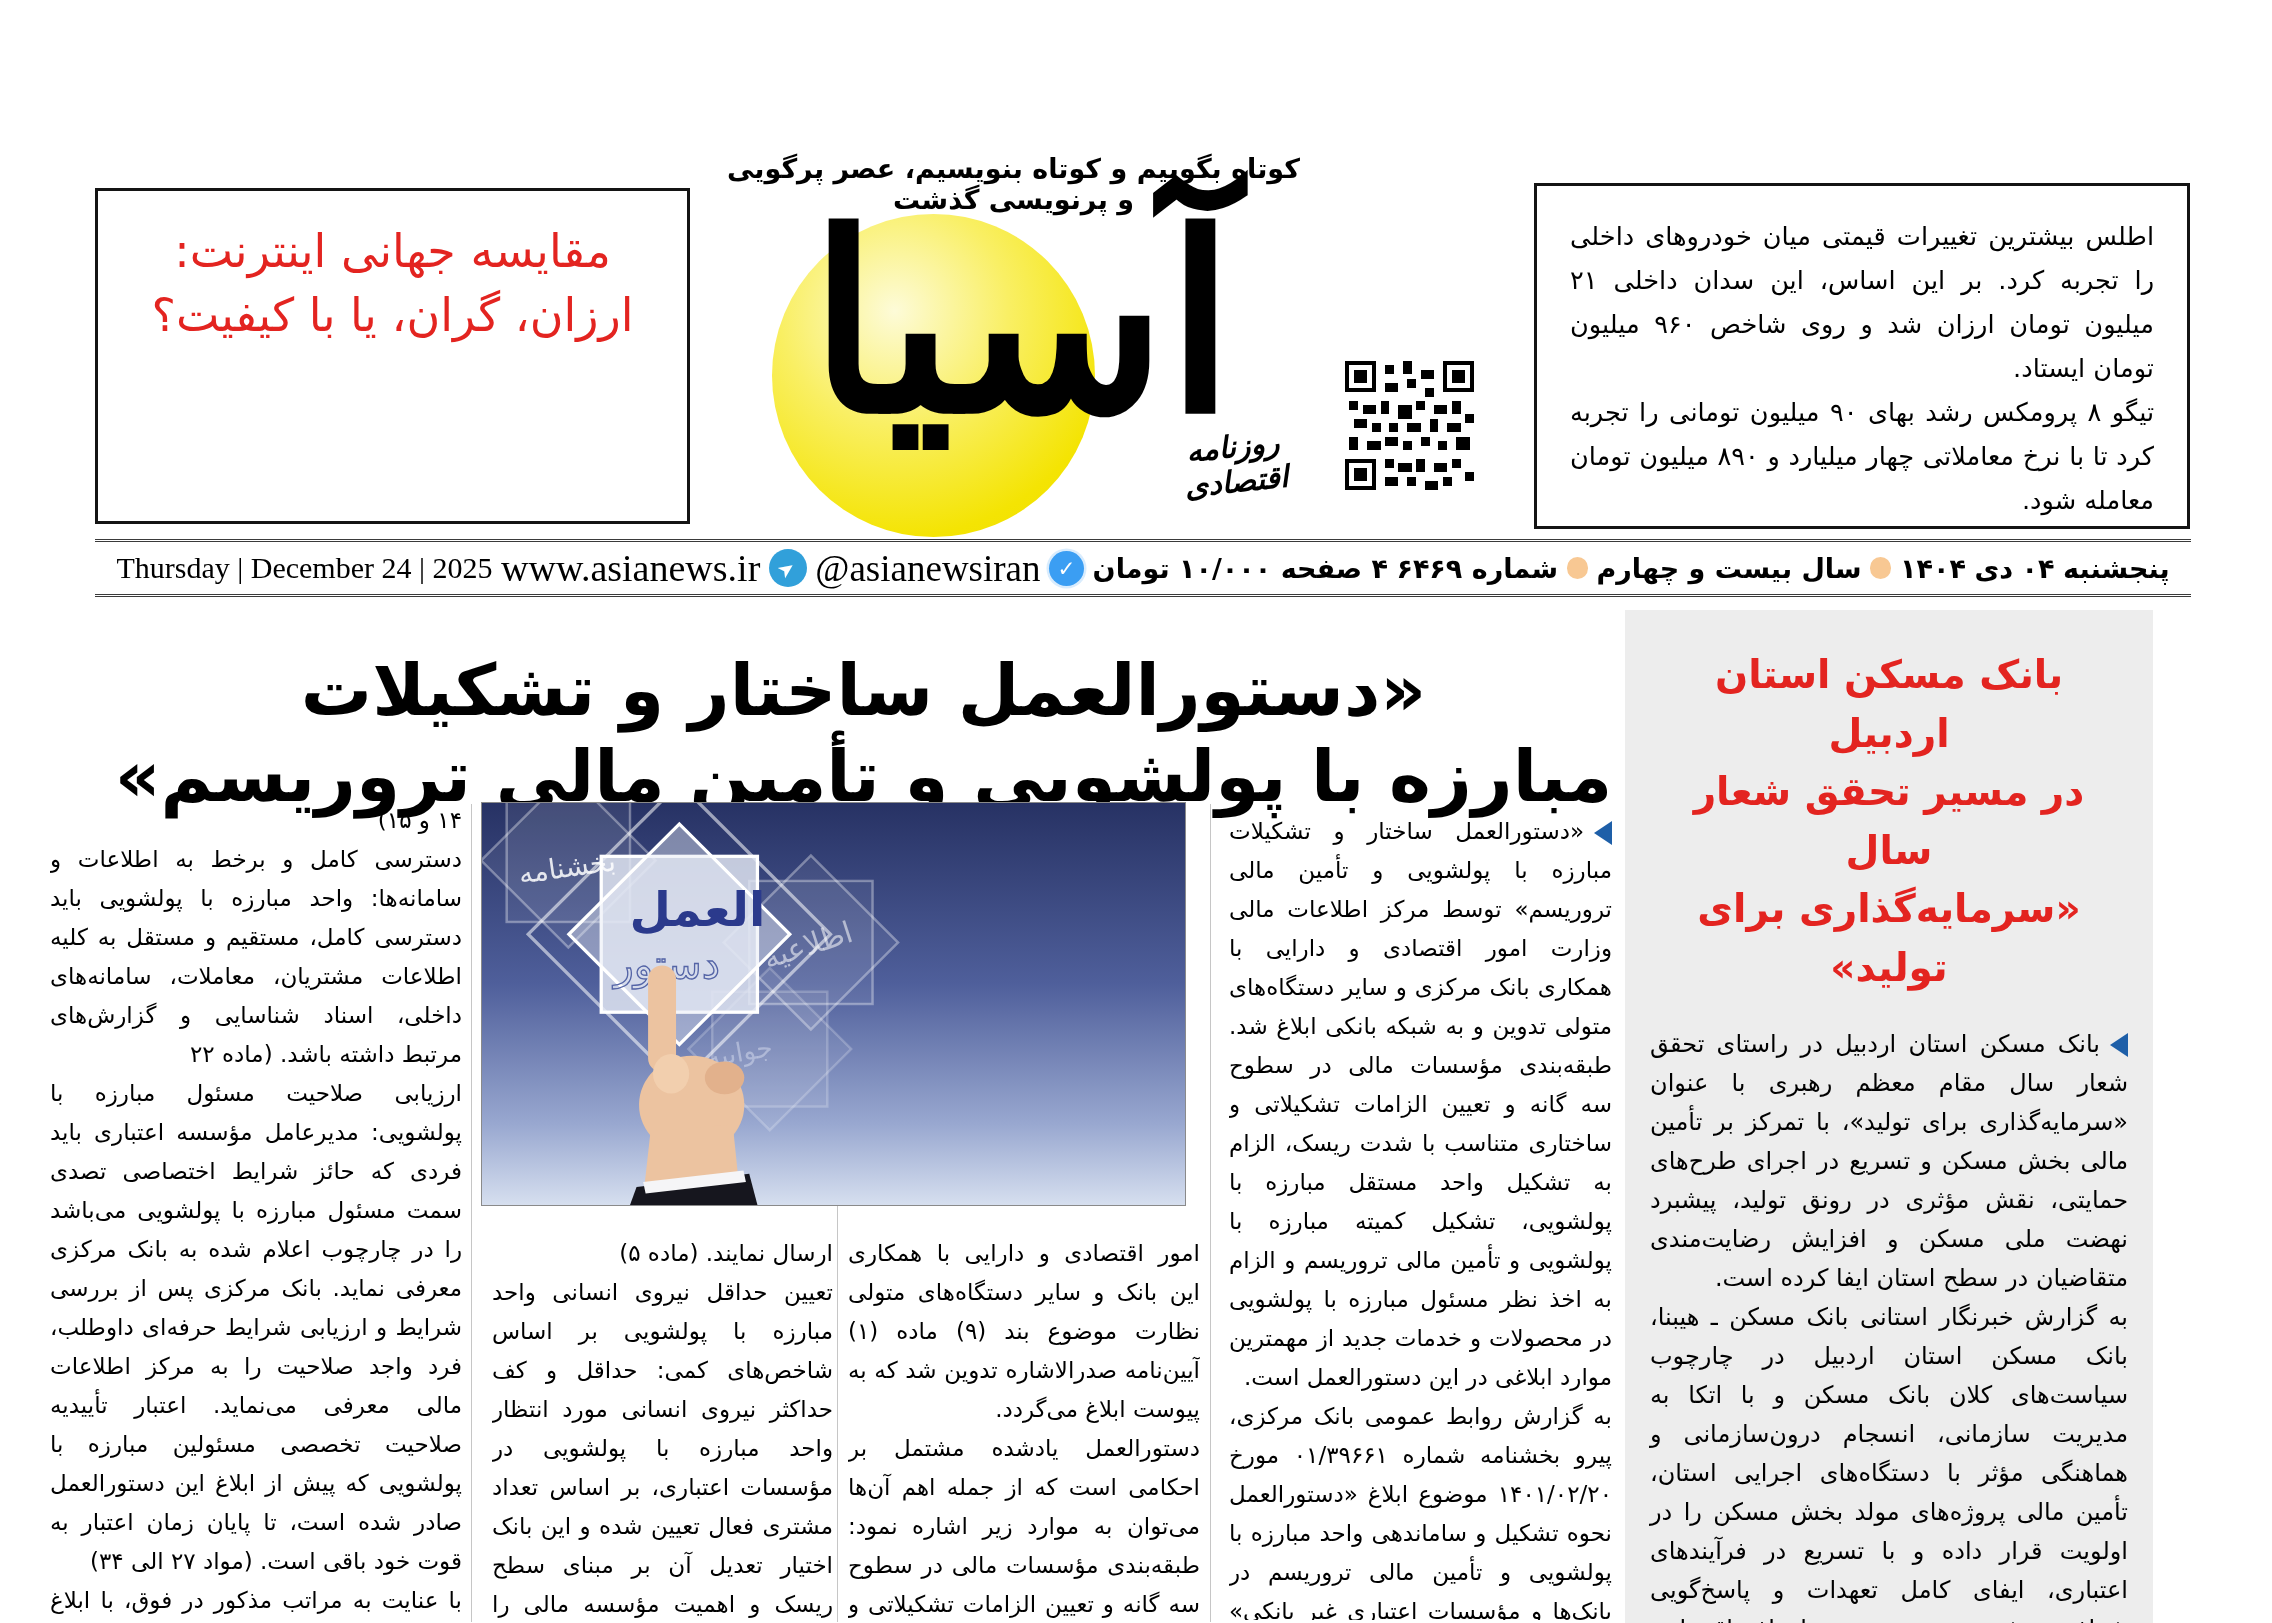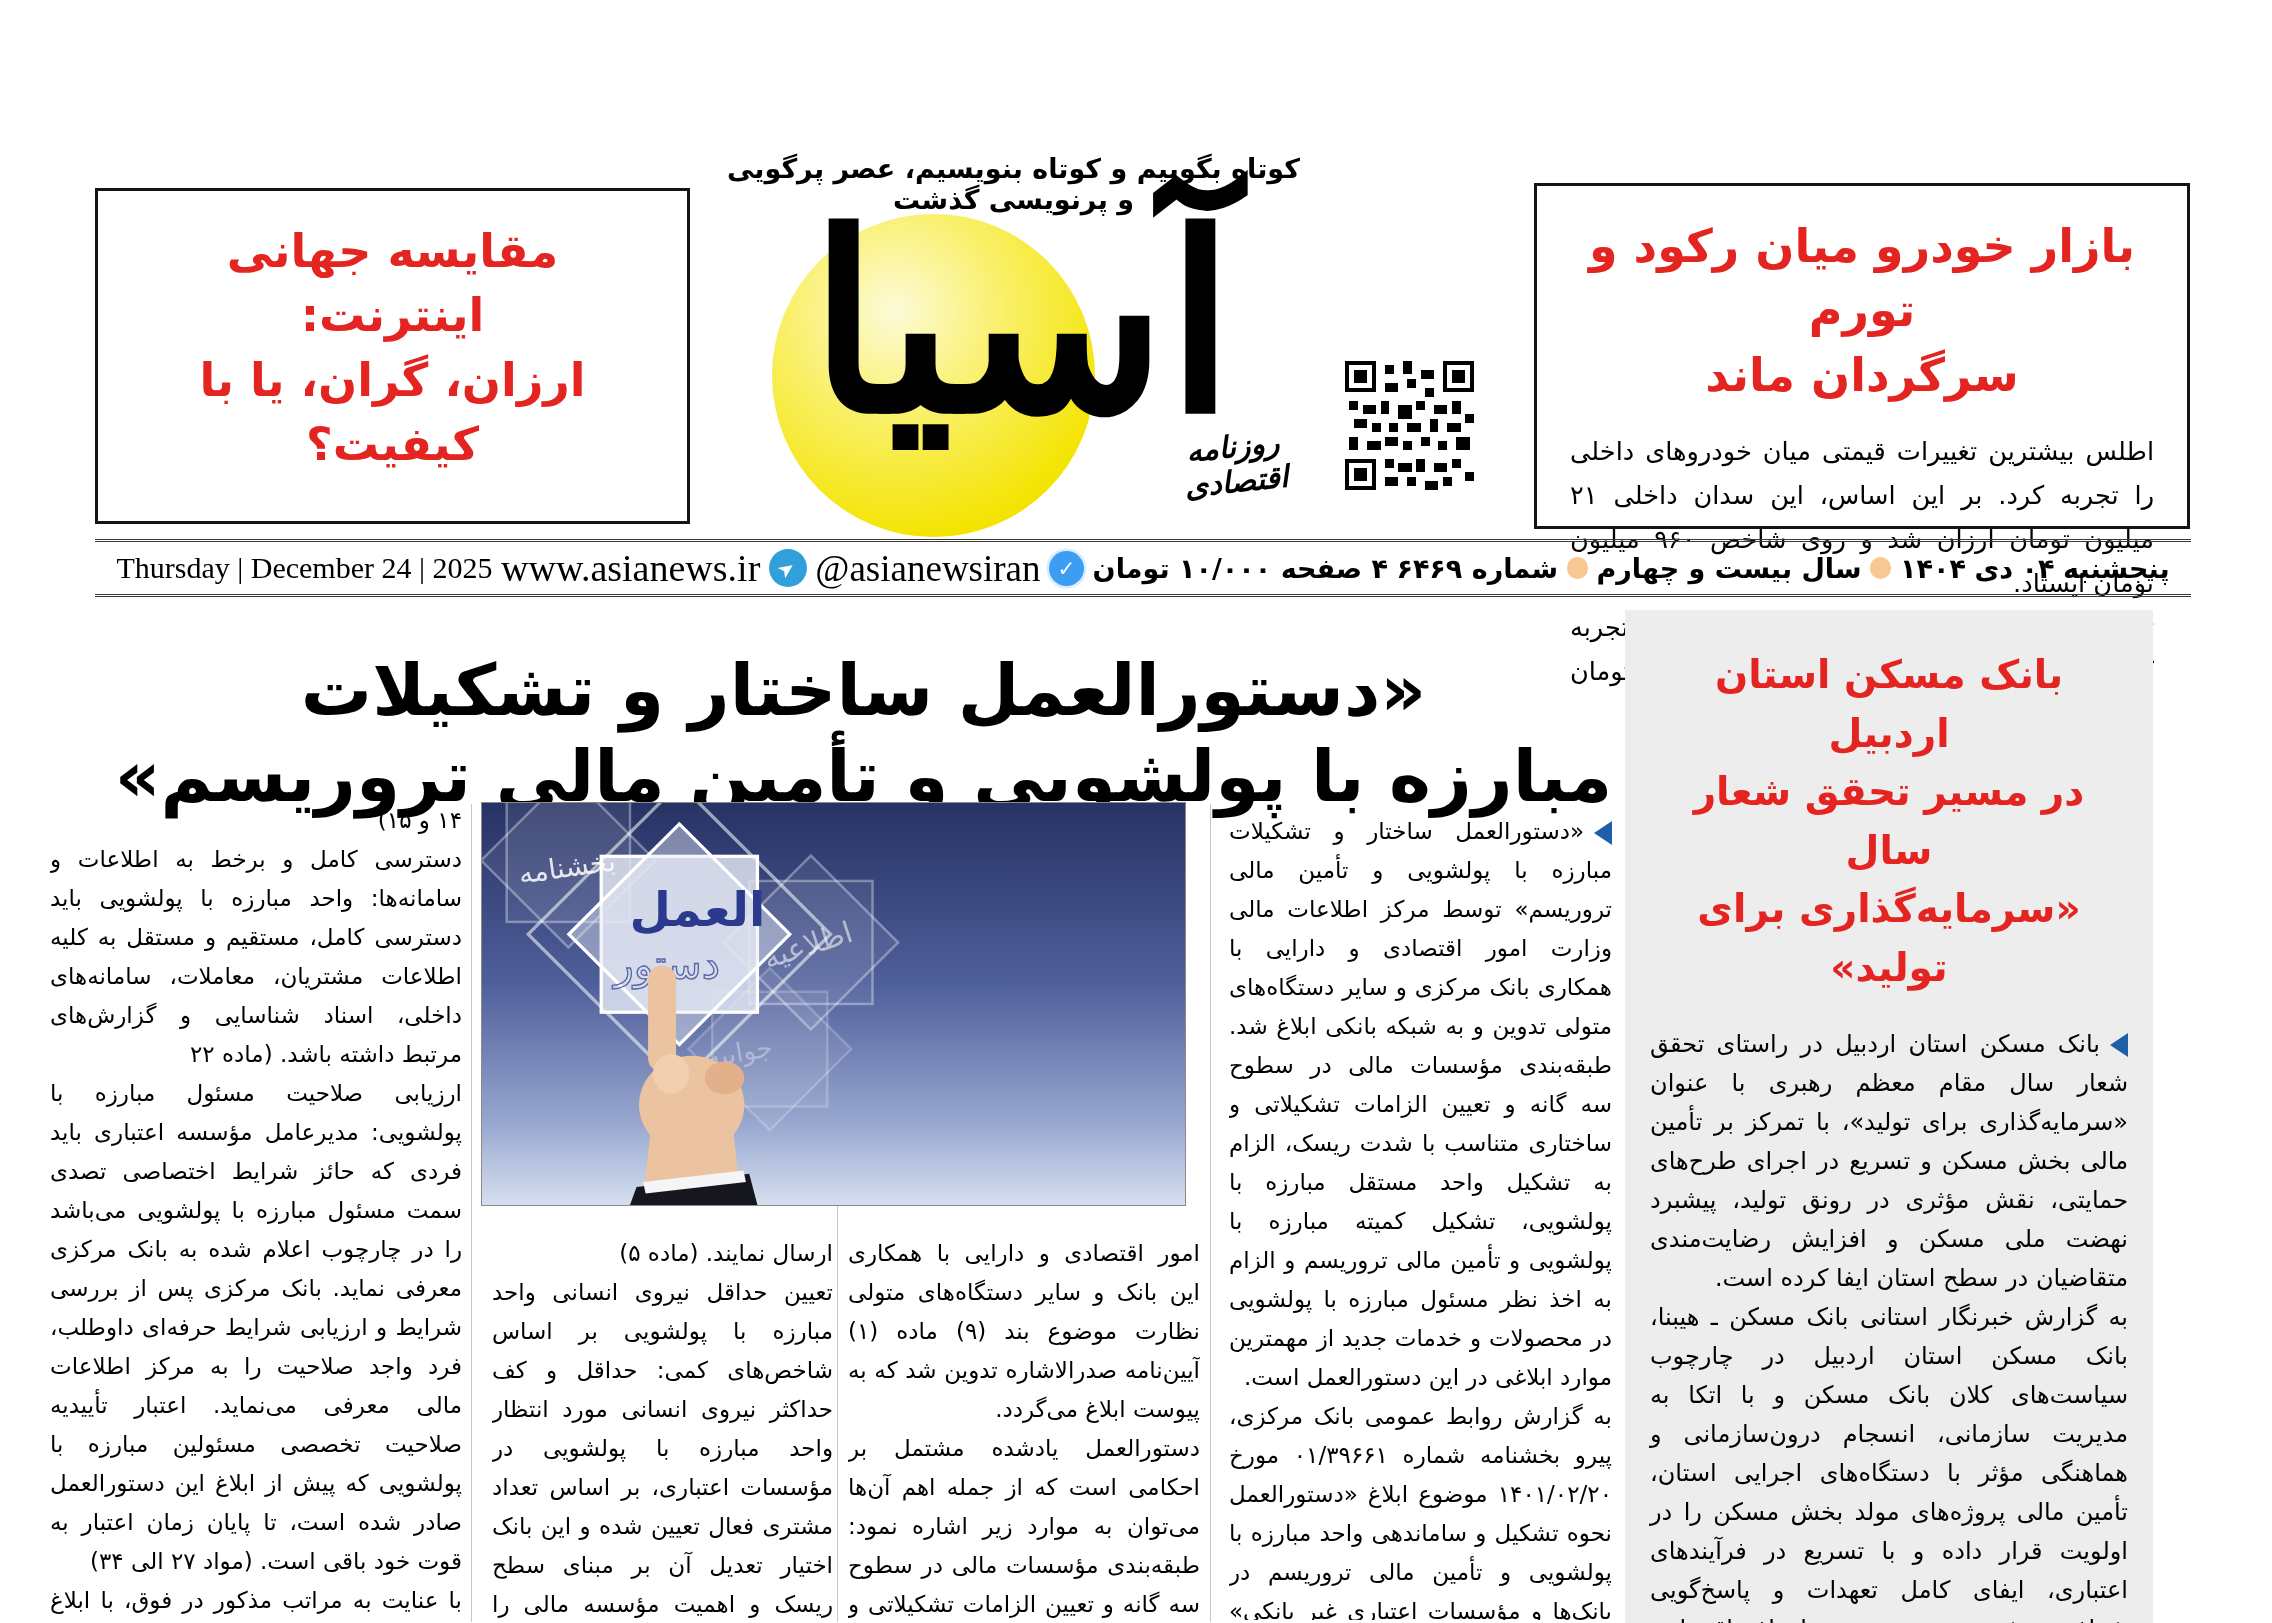--- a/index.html
+++ b/index.html
@@ -5,21 +5,21 @@
   html,body{margin:0;padding:0;background:#dcdcdc;}
   .page{
     position:relative;width:2273px;height:1624px;background:#ffffff;
     font-family:"DejaVu Sans",sans-serif;direction:rtl;overflow:hidden;color:#000;
   }
   .preline{white-space:pre-line;}
   
   .topbox{position:absolute;border:3.3px solid #141414;background:#fff;box-sizing:border-box;padding:28px 33px;}
   .topbox-left{left:96px;top:188px;width:595px;height:336px;}
   .topbox-right{left:1535px;top:183px;width:656px;height:346px;}
-  .topbox .box-title{color:#e32420;font-weight:bold;text-align:center;font-size:46px;line-height:1.4;margin:0 0 21.4px 0;}
+  .topbox .box-title{color:#e32420;font-weight:normal;text-align:center;font-size:46px;line-height:1.4;margin:0 0 21.4px 0;}
   .topbox .box-body{font-size:25.6px;line-height:1.72;text-align:justify;margin:0;font-weight:400;}
   
   .tagline{position:absolute;left:726px;top:153px;width:577px;text-align:center;font-size:27px;font-weight:bold;}
   .sun{position:absolute;left:773px;top:214px;width:323px;height:323px;border-radius:50%;
        background:radial-gradient(circle at 38% 30%, #fdfbd8 0%, #f9ef63 38%, #f4e403 75%, #efdc00 100%);}
   .logo-text{position:absolute;left:726px;top:194px;width:594px;text-align:center;font-size:247px;line-height:1.05;
              font-weight:bold;font-family:"DejaVu Serif",serif;letter-spacing:-8.2px;}
   .logo-sub{position:absolute;left:1145px;top:429px;width:181px;font-size:30px;font-style:italic;font-weight:bold;
             transform:rotate(-6deg);text-align:center;}
   .qr{position:absolute;left:1346px;top:361px;width:129px;height:129px;}
@@ -116,22 +116,20 @@
         <rect x="24" y="22" width="2" height="2"></rect>
         <rect x="27" y="25" width="2" height="2"></rect>
       <rect x="9" y="26" width="3" height="2"></rect>
         <rect x="14" y="26" width="2" height="2"></rect>
         <rect x="18" y="27" width="3" height="2"></rect>
       <rect x="22" y="26" width="2" height="2"></rect>
     </g>
   </svg>
 
   <div class="topbox topbox-right">
-    <h2 class="box-title preline">بازار خودرو میان رکود و تورم
-سرگردان ماند</h2>
     <p class="box-body preline">اطلس بیشترین تغییرات قیمتی میان خودروهای داخلی را تجربه کرد. بر این اساس، این سدان داخلی ۲۱ میلیون تومان ارزان شد و روی شاخص ۹۶۰ میلیون تومان ایستاد.
 تیگو ۸ پرومکس رشد بهای ۹۰ میلیون تومانی را تجربه کرد تا با نرخ معاملاتی چهار میلیارد و ۸۹۰ میلیون تومان معامله شود.</p>
   </div>
 
   <div class="datebar">
     <span class="fa">پنجشنبه</span>
     <span class="fa">۰۴</span>
     <span class="fa">دی</span>
     <span class="fa">۱۴۰۴</span>
     <span class="dot"></span>

